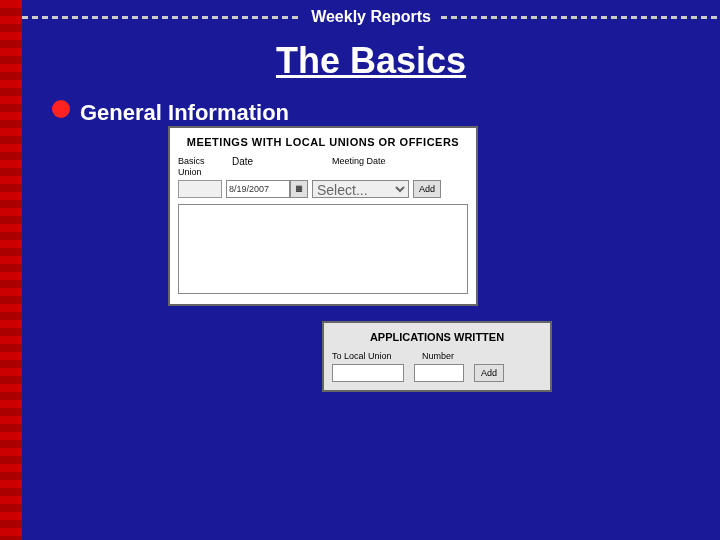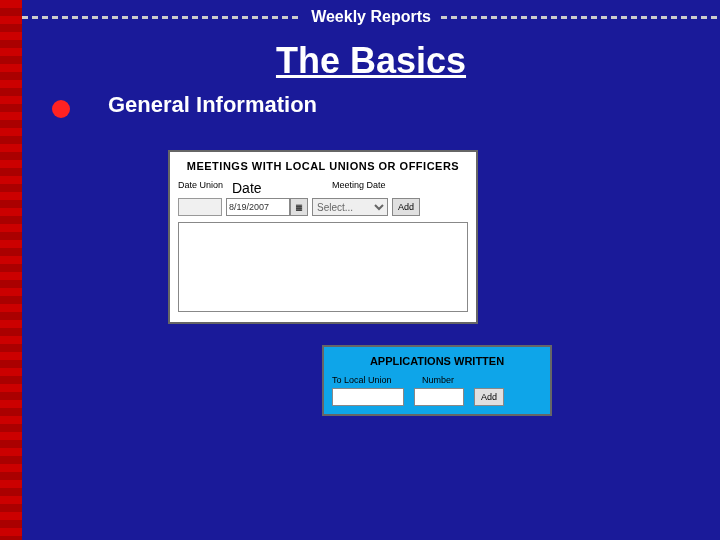--- a/index.html
+++ b/index.html
@@ -73,30 +73,29 @@
       white-space: nowrap;
     }
 
     
     .page-title {
       text-align: center;
       color: white;
       font-size: 36px;
       font-weight: bold;
       text-decoration: underline;
-      margin: 10px 0 10px 0;
+      margin: 10px 0 18px 0;
     }
 
     
     .section-label {
       display: flex;
-      align-items: flex-end;
+      align-items: flex-start;
       margin-left: 30px;
-      margin-bottom: 32px;
-      gap: 28px;
+      margin-bottom: 0;
     }
 
     .bullet-circle {
       width: 18px;
       height: 18px;
       background: #ff2222;
       border-radius: 50%;
       margin-right: 10px;
       flex-shrink: 0;
     }
@@ -148,21 +147,21 @@
 
     .label-local {
       width: 50px;
       font-size: 9px;
       line-height: 1.2;
     }
 
     .label-date {
       margin-left: 4px;
       width: 80px;
-      font-size: 14px;
+      font-size: 10px;
     }
 
     .label-meeting-type {
       margin-left: 20px;
       font-size: 9px;
     }
 
     .meetings-input-row {
       display: flex;
       align-items: center;
@@ -193,24 +192,24 @@
       background: #e0e0e0;
       font-size: 8px;
       cursor: pointer;
       display: flex;
       align-items: center;
       justify-content: center;
       margin-right: 4px;
     }
 
     .meeting-type-select {
-      width: 76px;
-      height: 18px;
-      border: 1px solid #888;
-      font-size: 10px;
+      width: 97px;
+      height: 18px;
+      border: 1px solid #888;
+      font-size: 14px;
       color: #666;
     }
 
     .add-btn {
       width: 28px;
       height: 18px;
       border: 1px solid #888;
       background: #e0e0e0;
       font-size: 9px;
       cursor: pointer;
@@ -226,21 +225,21 @@
     .comments-textarea {
       width: 100%;
       height: 90px;
       border: 1px solid #888;
       resize: none;
       font-size: 9px;
     }
 
     
     .applications-panel {
-      background: #0ea5e9;
+      background: #e5e5e5;
       border: 2px solid #666;
       width: 230px;
       padding: 8px;
       position: absolute;
       left: 170px;
       top: 195px;
     }
 
     .applications-panel-title {
       text-align: center;
@@ -314,21 +313,21 @@
     <div class="bullet-circle"></div>
     <span class="section-label-text">General Information</span>
   </div>
 
   <div class="panels-area">
 
     <div class="meetings-panel">
       <div class="meetings-panel-title">MEETINGS WITH LOCAL UNIONS OR OFFICERS</div>
       <div class="meetings-form">
         <div class="meetings-row-labels">
-          <span class="label-local">Date Union</span>
+          <span class="label-local">Basics Union</span>
           <span class="label-date">Date</span>
           <span class="label-meeting-type">Meeting Date</span>
         </div>
         <div class="meetings-input-row">
           <div class="local-union-box"></div>
           <input class="date-input" type="text" value="8/19/2007" style="">
           <div class="calendar-btn">▦</div>
           <select class="meeting-type-select">
             <option>Select...</option>
           </select>

